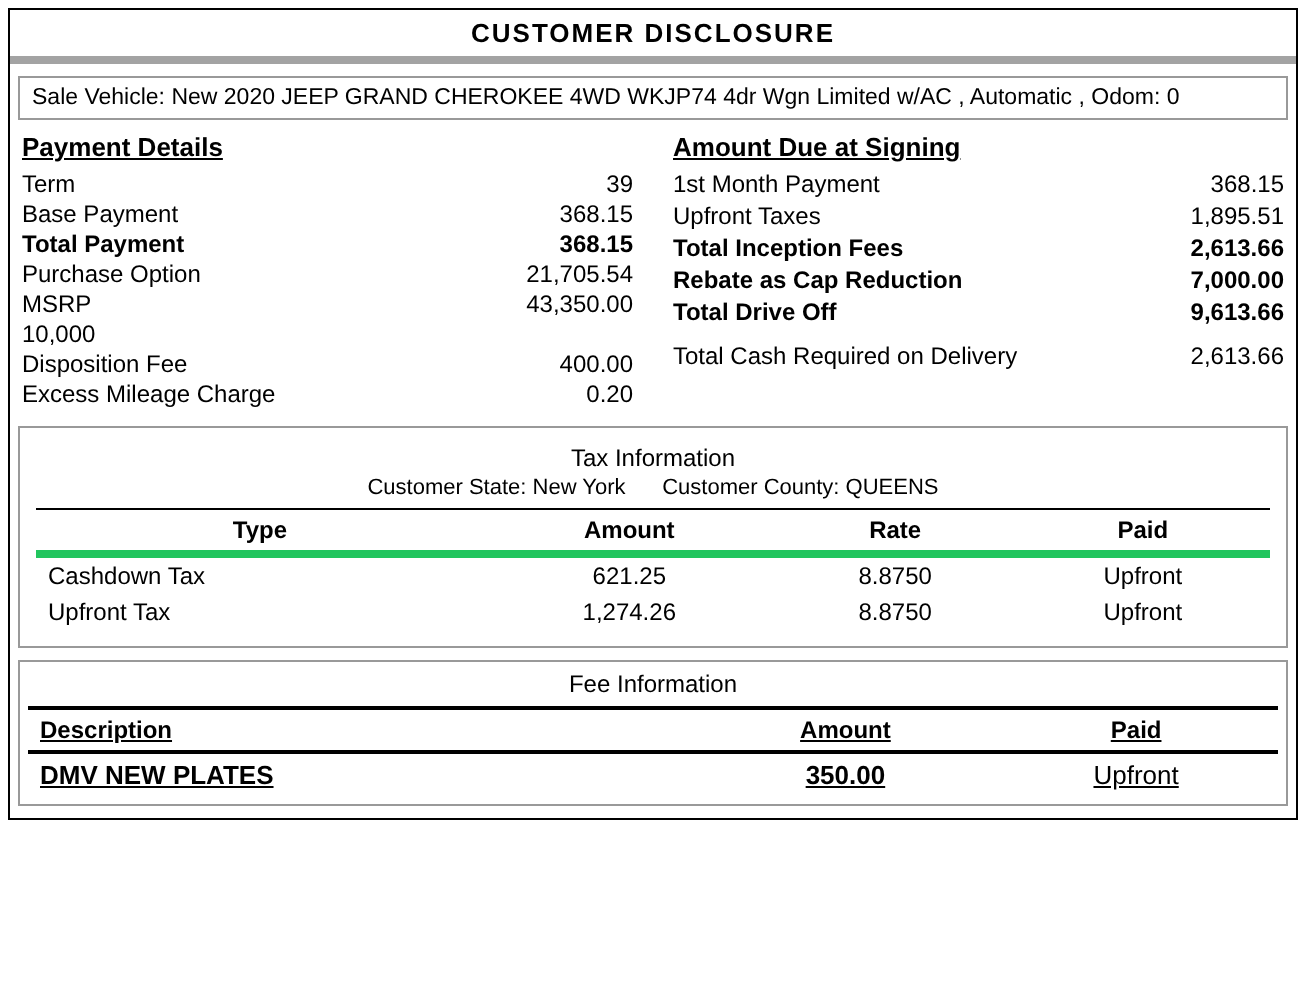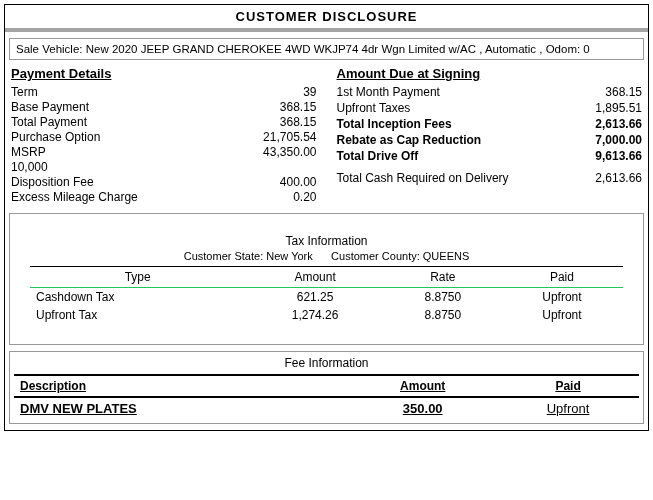--- a/index.html
+++ b/index.html
@@ -61,21 +61,21 @@
       display: flex;
       justify-content: space-between;
       margin-bottom: 1px;
       font-size: 12px;
     }
 
     .detail-row .label { }
     .detail-row .value { text-align: right; }
 
     .bold-row {
-      font-weight: normal;
+      font-weight: bold;
     }
 
     .right-section-title {
       font-size: 13px;
       font-weight: bold;
       text-decoration: underline;
       margin-bottom: 4px;
     }
 
     .amount-due-row {
@@ -97,21 +97,21 @@
       display: flex;
       justify-content: space-between;
       font-size: 12px;
       text-align: center;
     }
 
     
     .tax-table-wrapper {
       border: 1px solid #999;
       margin: 6px 4px;
-      padding: 20px;
+      padding: 8px;
     }
 
     .tax-table-title {
       text-align: center;
       font-size: 12px;
       margin-bottom: 2px;
     }
 
     .tax-table-subtitle {
       text-align: center;
@@ -119,23 +119,23 @@
       margin-bottom: 4px;
     }
 
     table.tax-table {
       width: 100%;
       border-collapse: collapse;
       font-size: 12px;
     }
 
     table.tax-table th {
-      font-weight: normal;
+      font-weight: bold;
       border-top: 1px solid #000;
-      border-bottom: 1px solid #22c55e;
+      border-bottom: 4px solid #22c55e;
       padding: 3px 6px;
       text-align: center;
     }
 
     table.tax-table td {
       padding: 2px 6px;
       text-align: center;
     }
 
     table.tax-table td:first-child {

